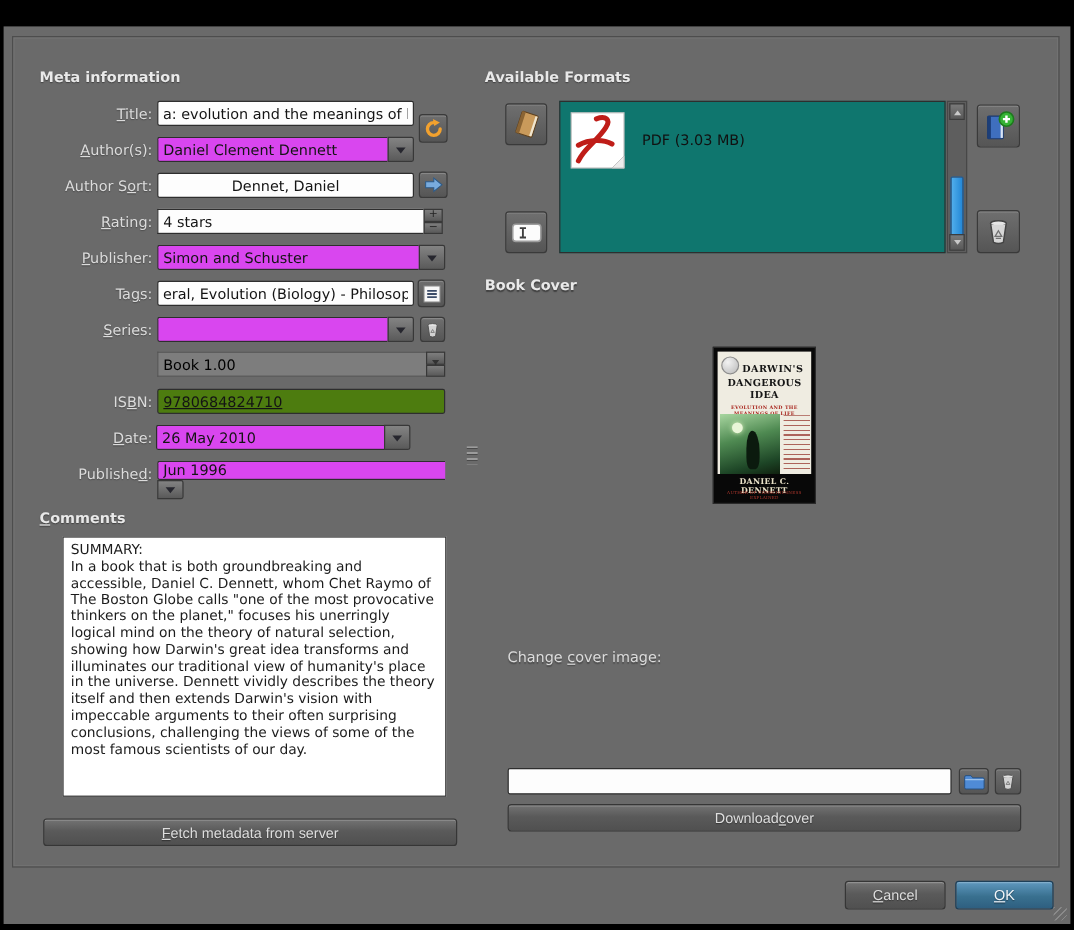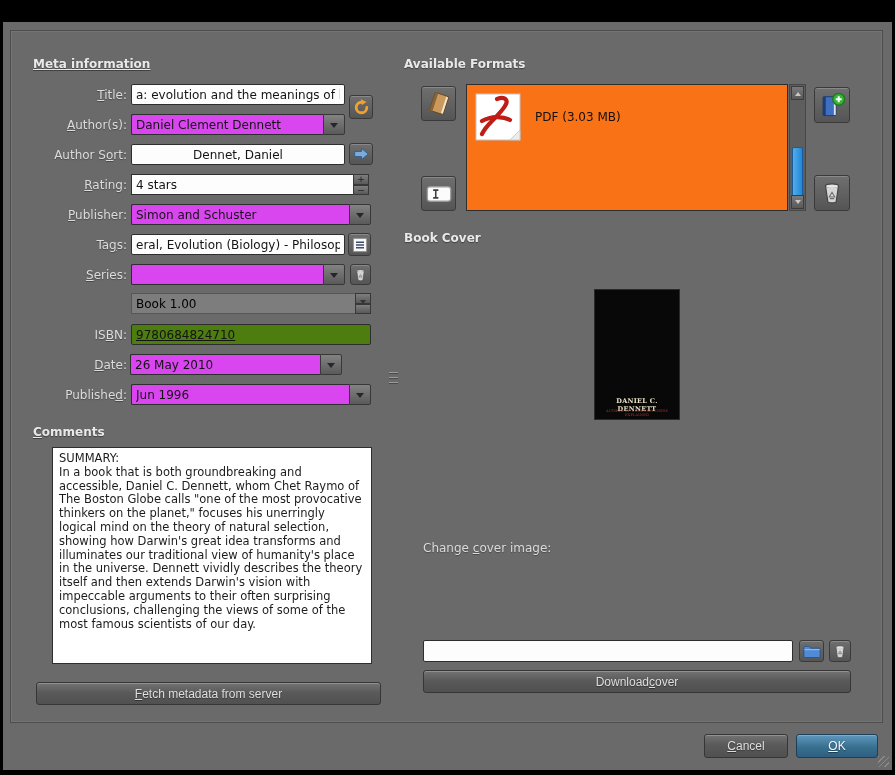--- a/index.html
+++ b/index.html
@@ -67,21 +67,21 @@
               align-items:center; justify-content:center; cursor:pointer;
               box-shadow:inset 0 1px 0 rgba(255,255,255,.18); }
 
   
   #txtComments { position:absolute; left:52px; top:447px; width:320px; height:217px;
                  background:#fff; color:#1c1c1c; border:1px solid #2e2e2e; resize:none;
                  font:11.5px/1.2 "DejaVu Sans",sans-serif; padding:4px 6px; overflow:hidden; }
 
   
   #fmtList { position:absolute; left:466px; top:84px; width:322px; height:127px;
-             background:#f97316; border:1px solid #2e2e2e; }
+             background:#0f766e; border:1px solid #2e2e2e; }
   .fmt-item { position:absolute; left:6px; top:4px; width:306px; height:56px;
               display:flex; align-items:center; cursor:pointer; }
   .fmt-item .name { font-size:12px; color:#111; margin-left:12px; }
 
   
   #sbar { position:absolute; left:789px; top:84px; width:17px; height:127px;
           background:#5e5e5e; border:1px solid #474747; }
   .sb-btn { position:absolute; left:1px; width:13px; height:14px;
             background:linear-gradient(#7a7a7a,#585858); border:1px solid #3c3c3c;
             display:flex; align-items:center; justify-content:center; cursor:pointer; }
@@ -128,21 +128,21 @@
 </style>
 </head>
 <body>
 
 <div id="window">
   <div class="body-bg"></div>
 
 
   <div class="panel"></div>
 
-  <div class="section-title" style="left:33px;top:57px;text-decoration:underline;">Meta information</div>
+  <div class="section-title" style="left:33px;top:57px;">Meta information</div>
 
   <div class="lbl" style="top:88px;"><u>T</u>itle:</div>
   <div class="lbl" style="top:118px;"><u>A</u>uthor(s):</div>
   <div class="lbl" style="top:148px;">Author S<u>o</u>rt:</div>
   <div class="lbl" style="top:178px;"><u>R</u>ating:</div>
   <div class="lbl" style="top:208px;"><u>P</u>ublisher:</div>
   <div class="lbl" style="top:238px;">Ta<u>g</u>s:</div>
   <div class="lbl" style="top:268px;"><u>S</u>eries:</div>
   <div class="lbl" style="top:328px;">IS<u>B</u>N:</div>
   <div class="lbl" style="top:358px;"><u>D</u>ate:</div>
@@ -217,21 +217,21 @@
 
   <input class="txt" id="fldIsbn" style="left: 131px; top: 324px; width: 240px;" value="9780684824710">
 
   <div class="combo" style="left:130px;top:354px;width:212px;">
     <input value="26 May 2010" style="">
     <div class="arrow">
         <i></i>
       </div>
   </div>
 
-  <div class="combo" style="left:131px;top:384px;width:240px;">
+  <div class="combo" style="left:131px;top:384px;width:240px;flex-direction:column;">
     <input value="Jun 1996" style="">
     <div class="arrow">
         <i></i>
       </div>
   </div>
 
   <div class="section-title" style="left:33px;top:425px;"><u>C</u>omments</div>
   <textarea id="txtComments" spellcheck="false" style="">SUMMARY:
 In a book that is both groundbreaking and accessible, Daniel C. Dennett, whom Chet Raymo of The Boston Globe calls "one of the most provocative thinkers on the planet," focuses his unerringly logical mind on the theory of natural selection, showing how Darwin's great idea transforms and illuminates our traditional view of humanity's place in the universe. Dennett vividly describes the theory itself and then extends Darwin's vision with impeccable arguments to their often surprising conclusions, challenging the views of some of the most famous scientists of our day.</textarea>
 
@@ -292,20 +292,31 @@
     <svg width="22" height="24" viewBox="0 0 16 17">
       <ellipse cx="8" cy="3.6" rx="4.8" ry="1.7" fill="#e6e6e6" stroke="#454545" stroke-width="0.9"></ellipse>
       <path d="M3.4 4.4 L5 15 Q8 16.4 11 15 L12.6 4.4" fill="#d6d6d6" stroke="#454545" stroke-width="0.9"></path>
       <path d="M8 8 l2 3.4 h-4 z M6.4 12.6 h3.2" fill="none" stroke="#707070" stroke-width="0.8"></path>
     </svg>
   </div>
 
   <div class="section-title" style="left:404px;top:231px;">Book Cover</div>
 
   <div id="cover">
+    <div class="cov-white">
+      <div class="cov-badge"></div>
+      <div class="cov-t1">DARWIN'S</div>
+      <div class="cov-t2">DANGEROUS IDEA</div>
+      <div class="cov-sub">EVOLUTION AND THE MEANINGS OF LIFE</div>
+      <div class="cov-art">
+        <div class="cov-moon"></div>
+        <div class="cov-fig"></div>
+      </div>
+      <div class="cov-quotes"></div>
+    </div>
     <div class="cov-author">DANIEL C. DENNETT</div>
     <div class="cov-foot">AUTHOR OF CONSCIOUSNESS EXPLAINED</div>
   </div>
 
   <div class="lbl" style="left:423px;top:541px;width:auto;text-align:center;">Change <u>c</u>over image:</div>
 
   <input class="txt" style="left: 423px; top: 640px; width: 370px; height: 22px;" value="">
   <div class="icon-btn" style="left:799px;top:640px;width:25px;height:22px;">
     <svg width="18" height="15" viewBox="0 0 20 16">
       <path d="M1 3.5 q0 -1.2 1.2 -1.2 h4.6 l1.6 2 h9.4 q1.2 0 1.2 1.2 v8 q0 1.2 -1.2 1.2 H2.2 q-1.2 0 -1.2 -1.2 z" fill="#4f8bd6" stroke="#27507e" stroke-width="0.9"></path>

